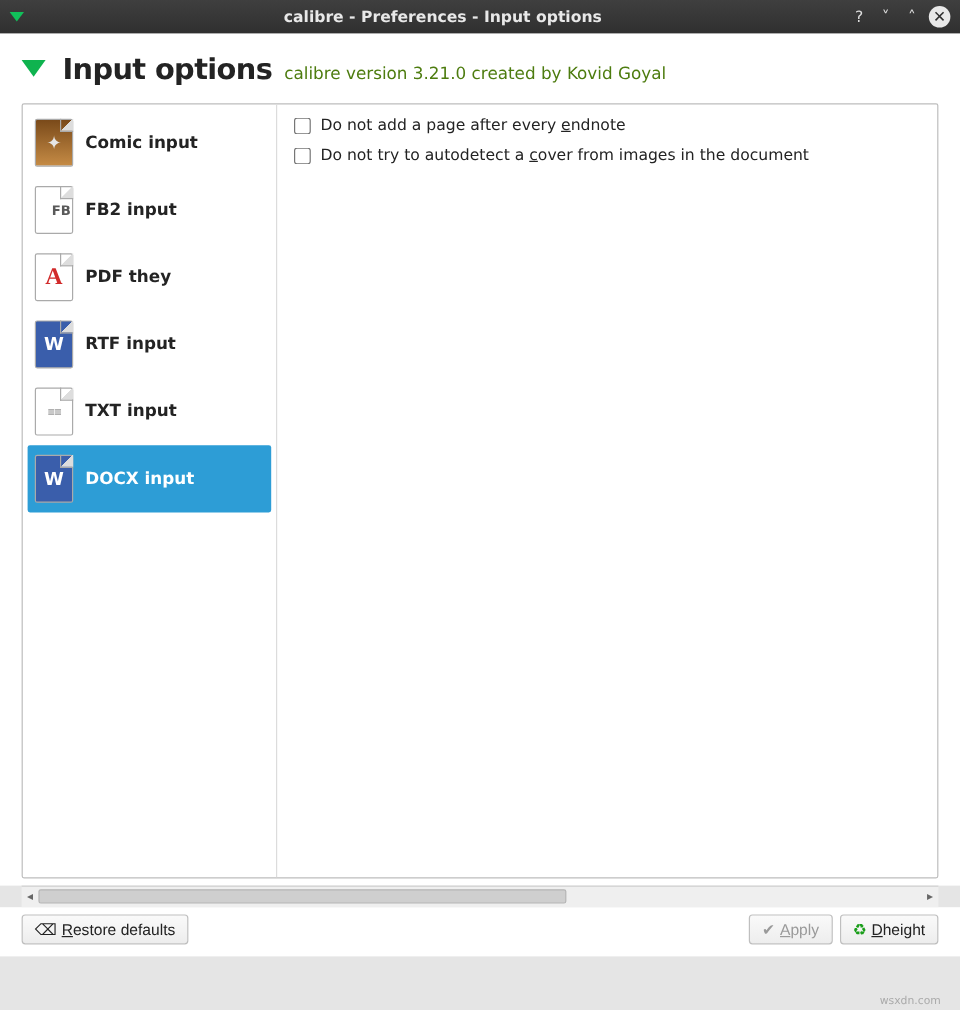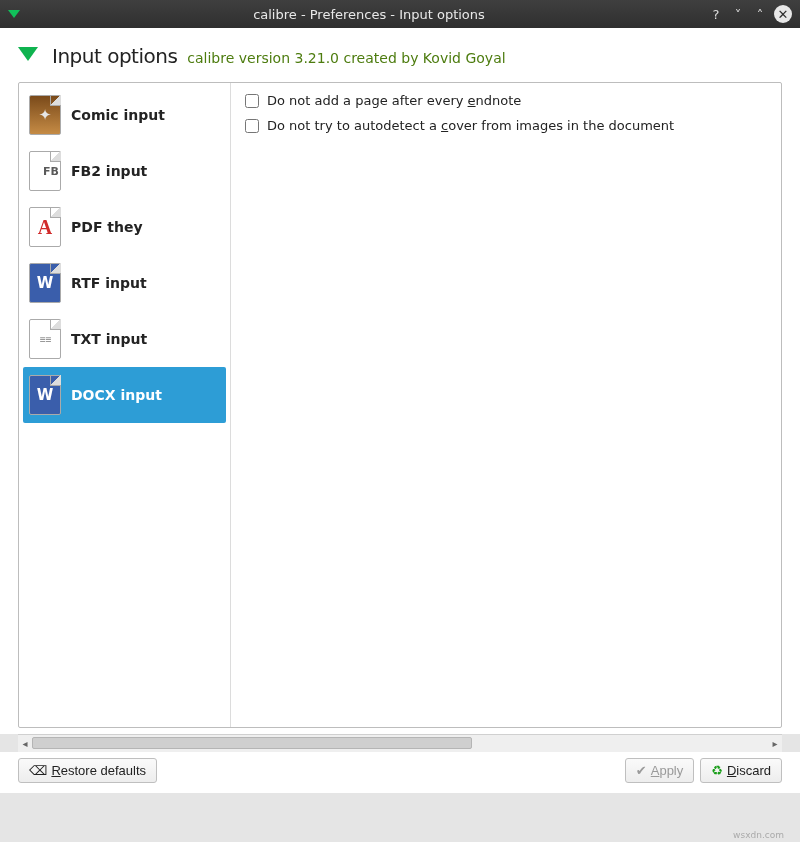--- a/index.html
+++ b/index.html
@@ -21,21 +21,21 @@
       padding: 0 8px;
       font-size: 13px;
     }
     .titlebar .app-icon {
       width: 0; height: 0;
       border-left: 6px solid transparent;
       border-right: 6px solid transparent;
       border-top: 8px solid #11c05a;
       margin-right: 10px;
     }
-    .titlebar .title-text { flex: 1; text-align: center; }
+    .titlebar .title-text { flex: 1; text-align: center; font-weight: bold; }
     .titlebar .ctrls { display: flex; gap: 6px; align-items: center; }
     .titlebar .ctrl {
       width: 16px; height: 16px; display: flex; align-items: center; justify-content: center;
       color: #ddd; font-size: 13px; cursor: pointer;
     }
     .titlebar .ctrl.close {
       background: #e8e8e8; color: #2f2f2f; border-radius: 50%;
       width: 18px; height: 18px; font-weight: bold;
     }
 
@@ -45,21 +45,21 @@
       background: #fff;
     }
     .header .arrow {
       width: 0; height: 0;
       border-left: 10px solid transparent;
       border-right: 10px solid transparent;
       border-top: 14px solid #0fb34f;
       margin-right: 4px;
       position: relative; top: -2px;
     }
-    .header h1 { font-size: 20px; font-weight: normal; letter-spacing: -0.5px; }
+    .header h1 { font-size: 24px; font-weight: bold; letter-spacing: -0.5px; }
     .header .subtitle { font-size: 14px; color: #4d7c0f; }
 
     .content {
       background: #fff;
       margin: 0 0 0 0;
       padding: 6px 18px 6px 18px;
     }
     .frame {
       border: 1px solid #bdbdbd;
       border-radius: 2px;
@@ -237,19 +237,19 @@
   <div class="footer-right">
     <button class="btn disabled">
       <span class="ico">✔</span>
       <span>
         <u>A</u><span>pply</span>
       </span>
     </button>
     <button class="btn">
       <span class="ico" style="color:#1a9e1a">♻</span>
       <span>
-        <u>D</u><span>iscard</span>
+        <u>D</u><span>height</span>
       </span>
     </button>
   </div>
 </div>
 
 <div class="watermark">wsxdn.com</div>
 
 </body></html>

